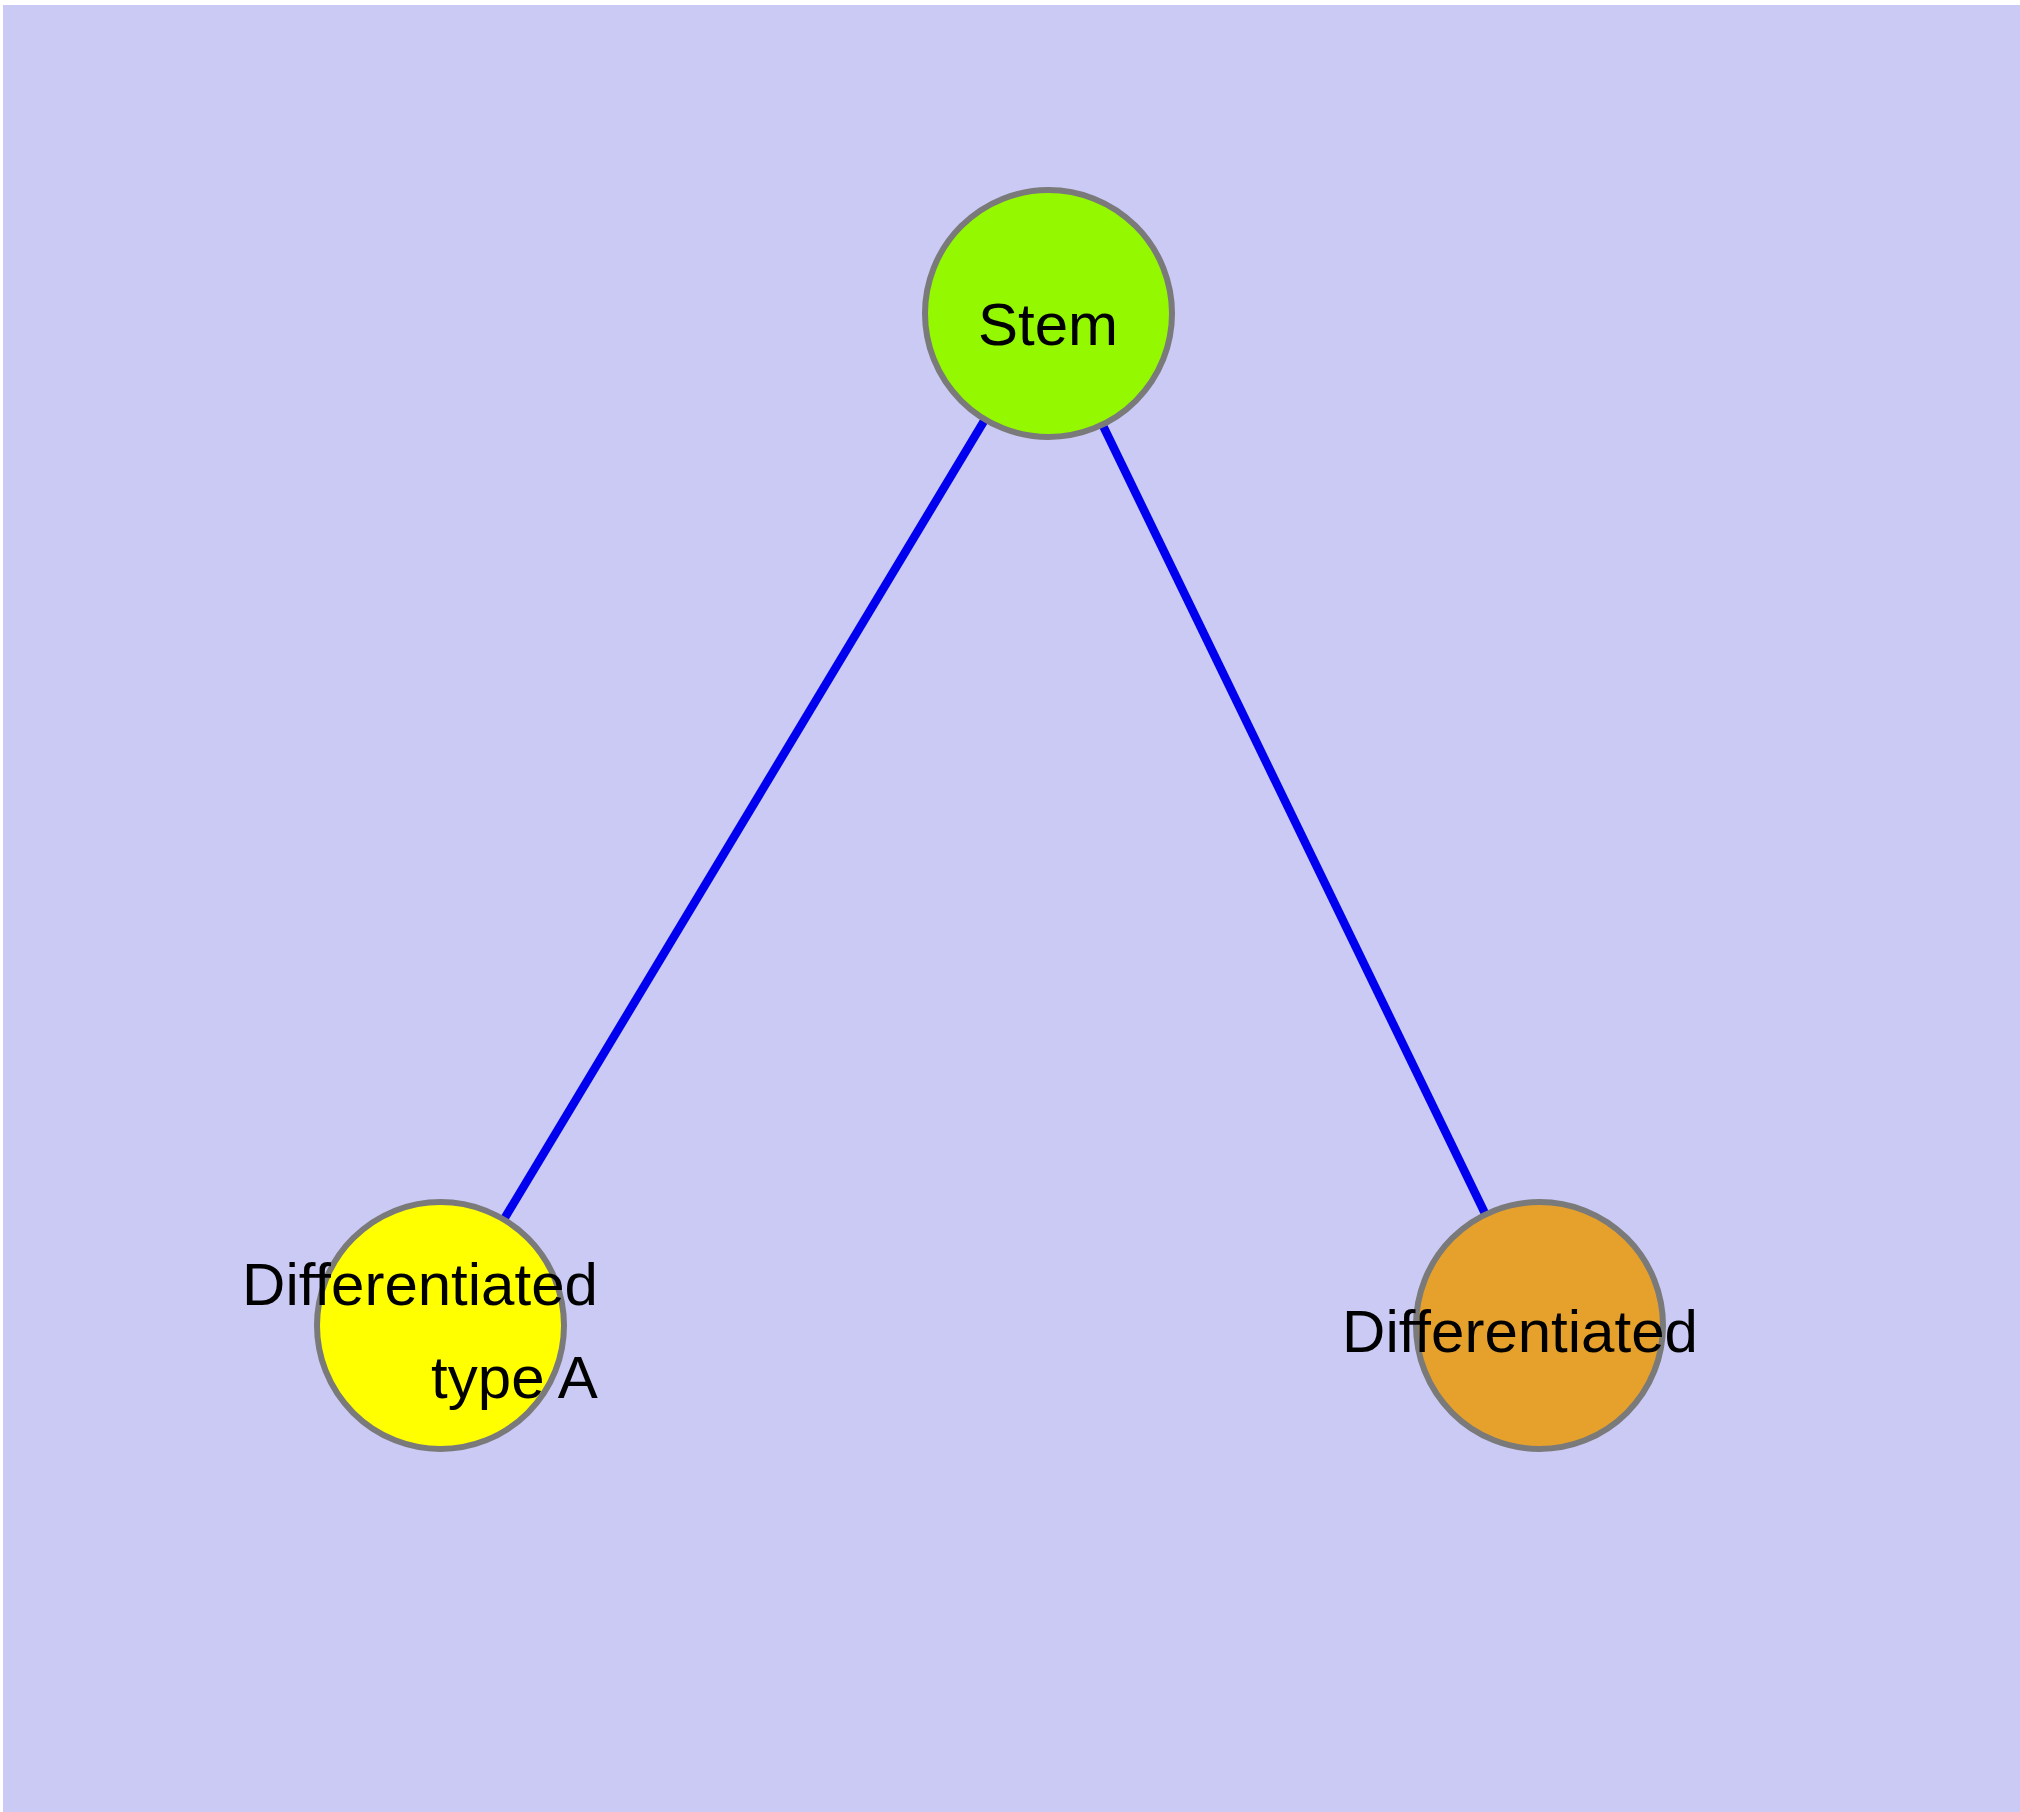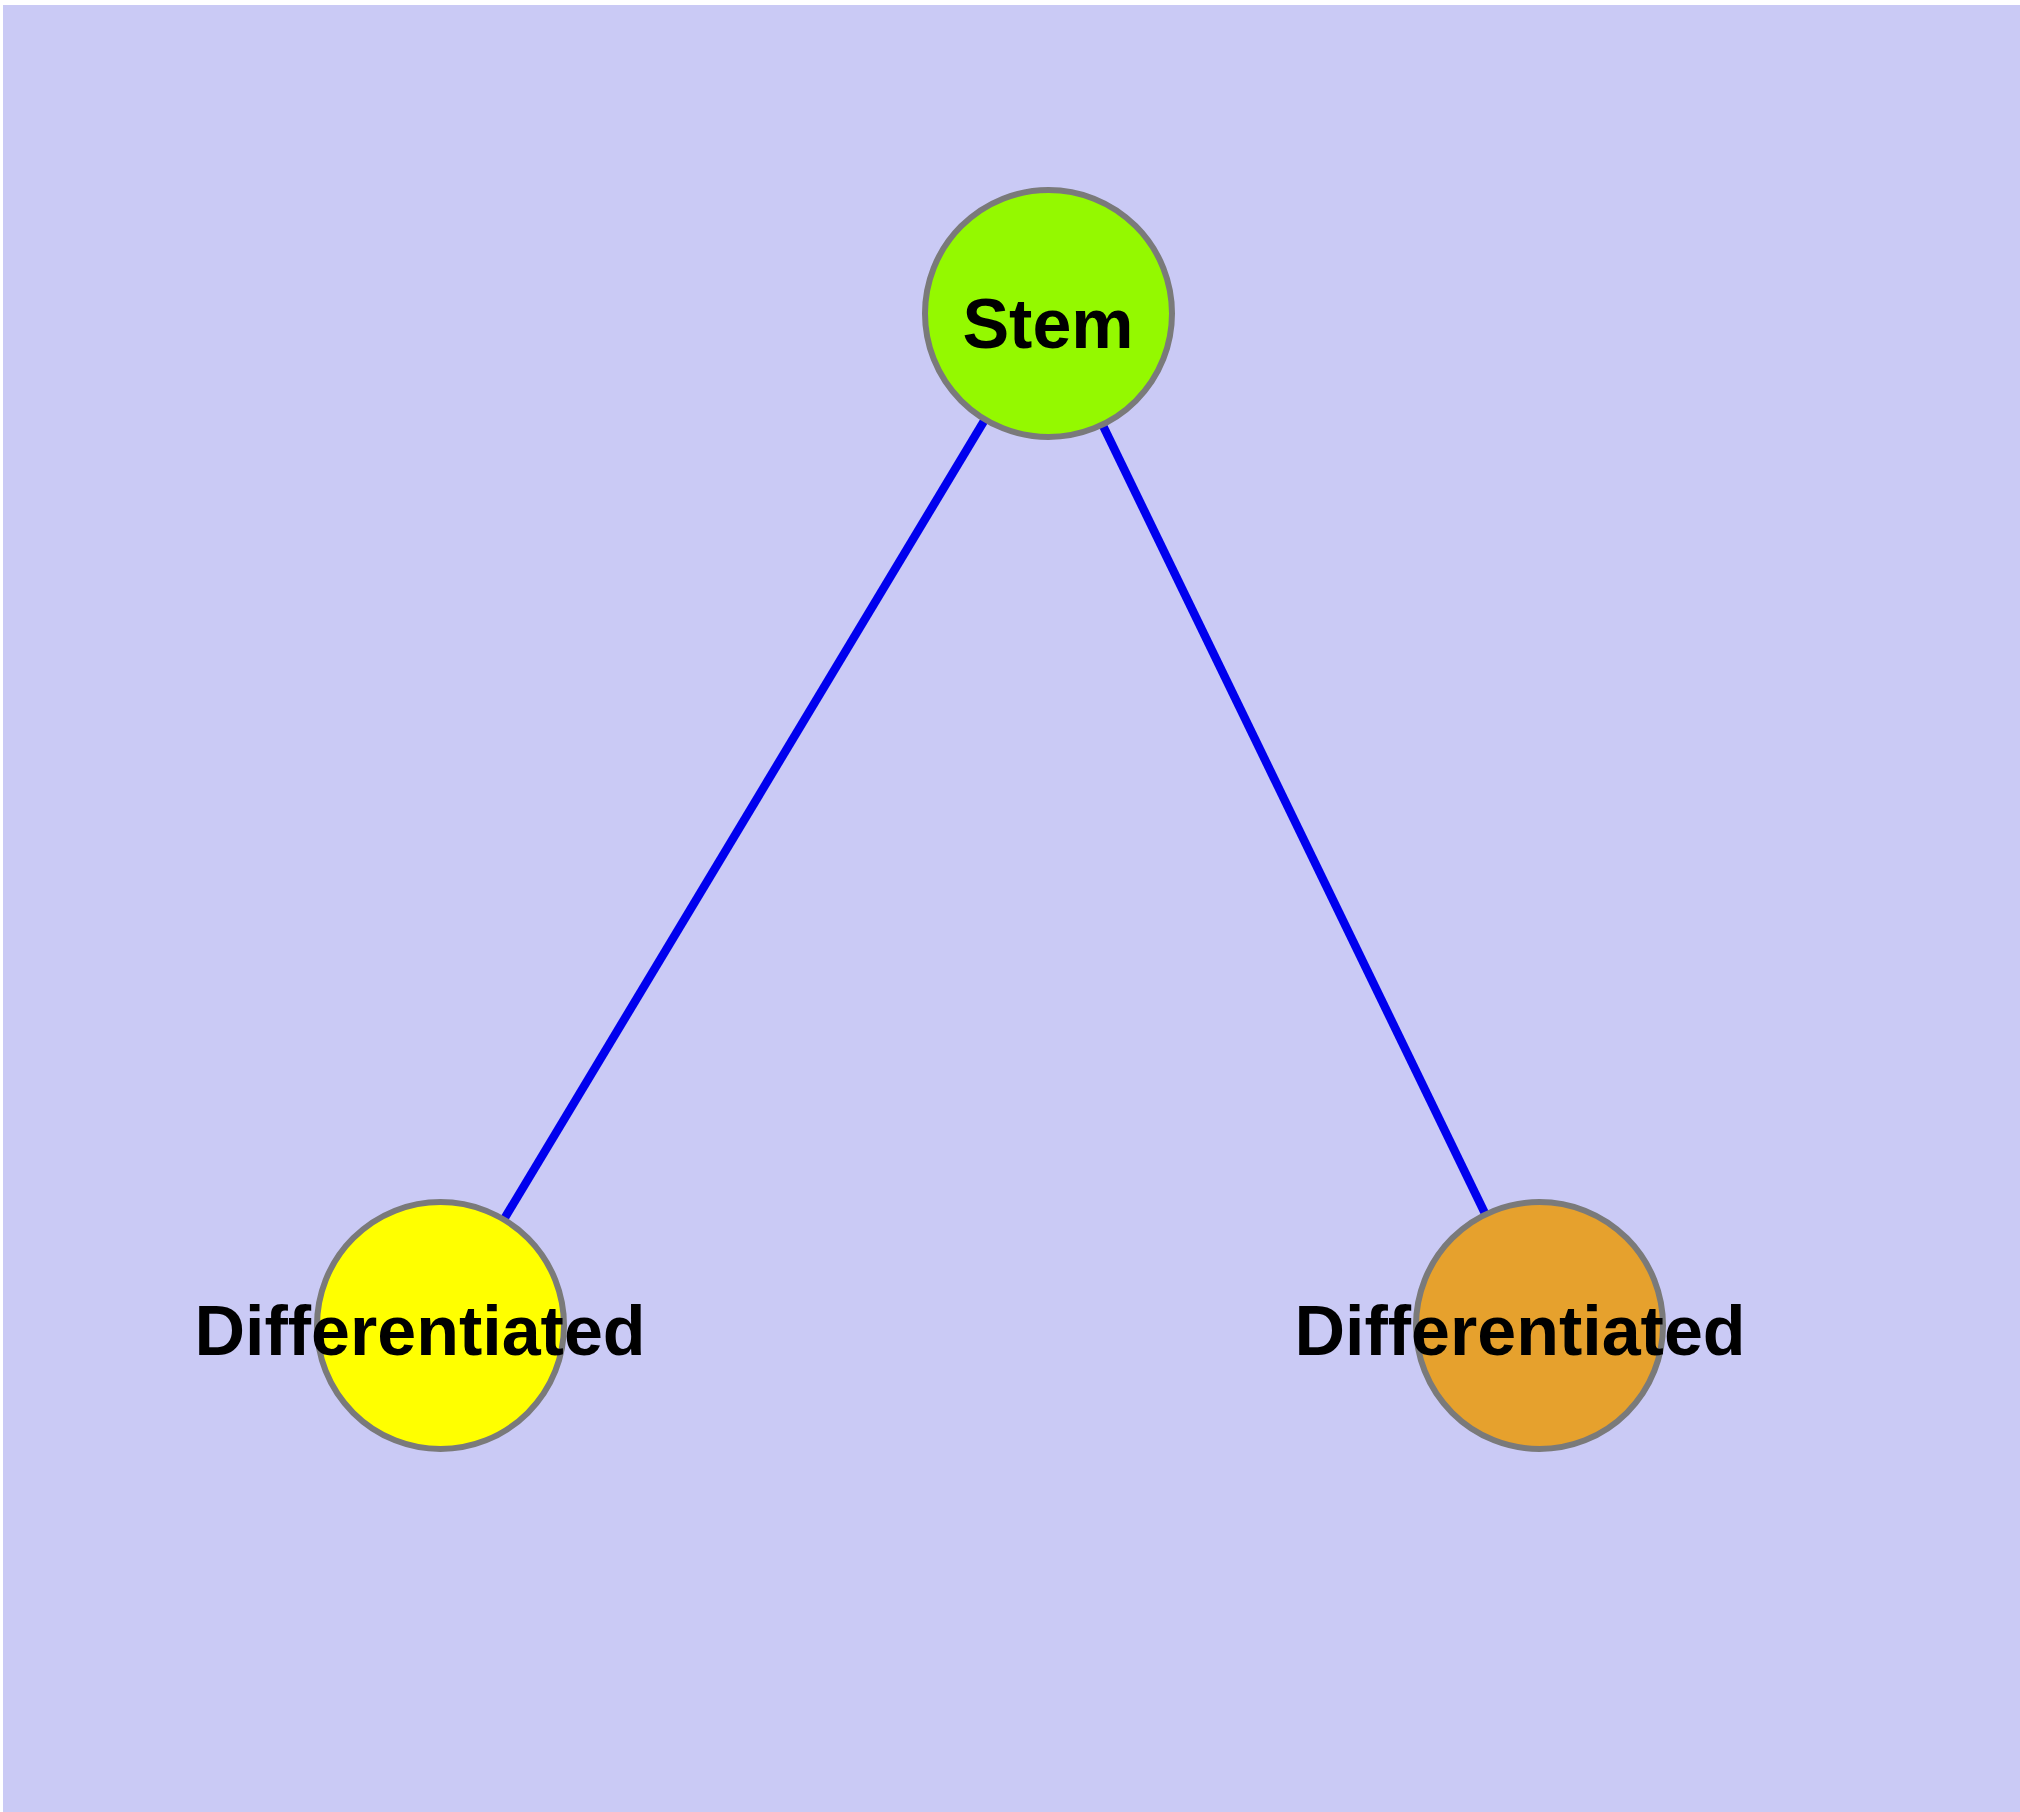--- a/index.html
+++ b/index.html
@@ -32,22 +32,22 @@
   .node {
     position: absolute;
     box-sizing: border-box;
     border-radius: 50%;
     border: 6px solid #7a7a7a;
   }
   .node-label {
     position: absolute;
     transform: translate(-50%, -50%);
     text-align: right;
-    font-weight: bold;
-    font-size: 70px;
+    font-weight: normal;
+    font-size: 60px;
     line-height: 93px;
     white-space: nowrap;
     color: #000000;
   }
   .node-label .line { display: block; }
 </style>
 </head>
 <body>
 
 <div class="page">
@@ -62,20 +62,21 @@
   <div class="node" style="left: 922px; top: 187px; width: 253px; height: 253px; background: rgb(148, 249, 0); border-color: rgb(122, 122, 122);"></div>
   <div class="node" style="left: 314px; top: 1199px; width: 253px; height: 253px; background: rgb(255, 255, 0); border-color: rgb(122, 122, 122);"></div>
   <div class="node" style="left: 1413px; top: 1199px; width: 253px; height: 253px; background: rgb(230, 161, 45); border-color: rgb(122, 122, 122);"></div>
 
   <div class="node-label" style="left: 1048px; top: 324px; color: rgb(0, 0, 0);">
     <span class="line">Stem</span>
   </div>
 
   <div class="node-label" style="left: 420px; top: 1331px; color: rgb(0, 0, 0);">
     <span class="line">Differentiated</span>
+    <span class="line">type A</span>
   </div>
 
   <div class="node-label" style="left: 1520px; top: 1331px; color: rgb(0, 0, 0);">
     <span class="line">Differentiated</span>
   </div>
 
 </div>
 
 
 </body></html>

